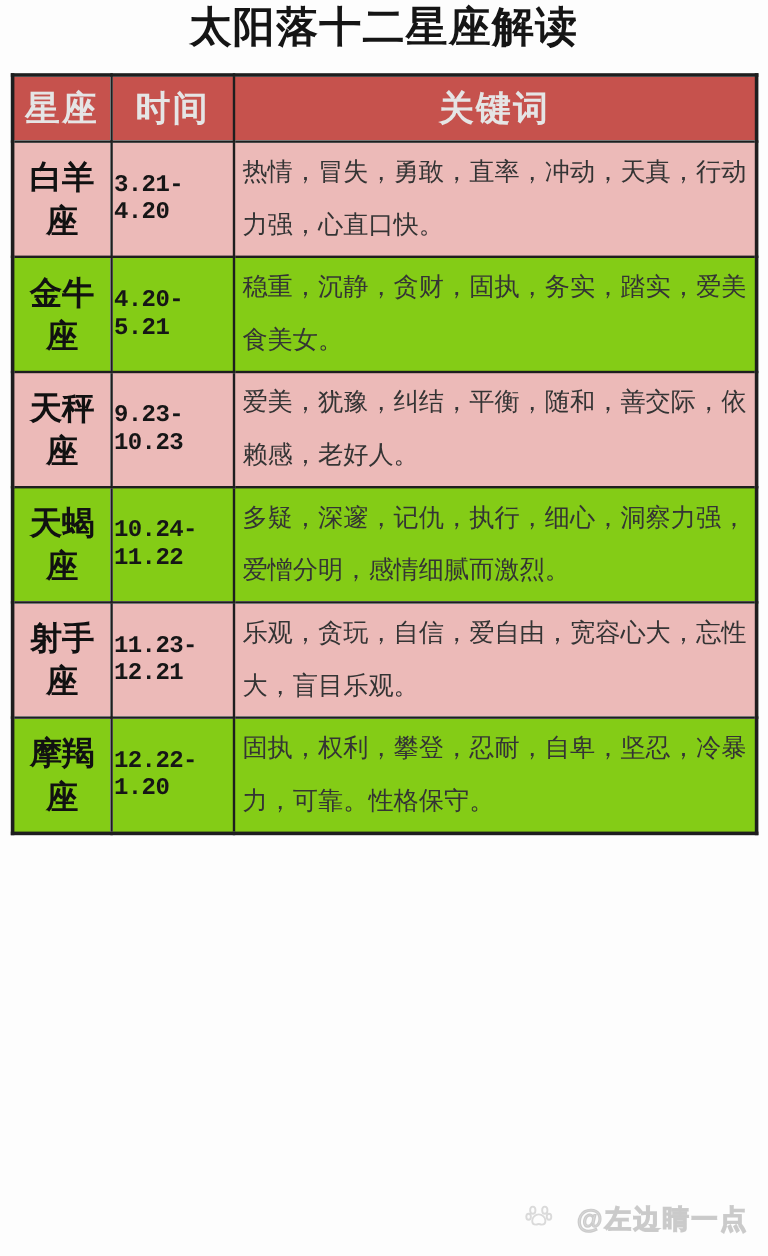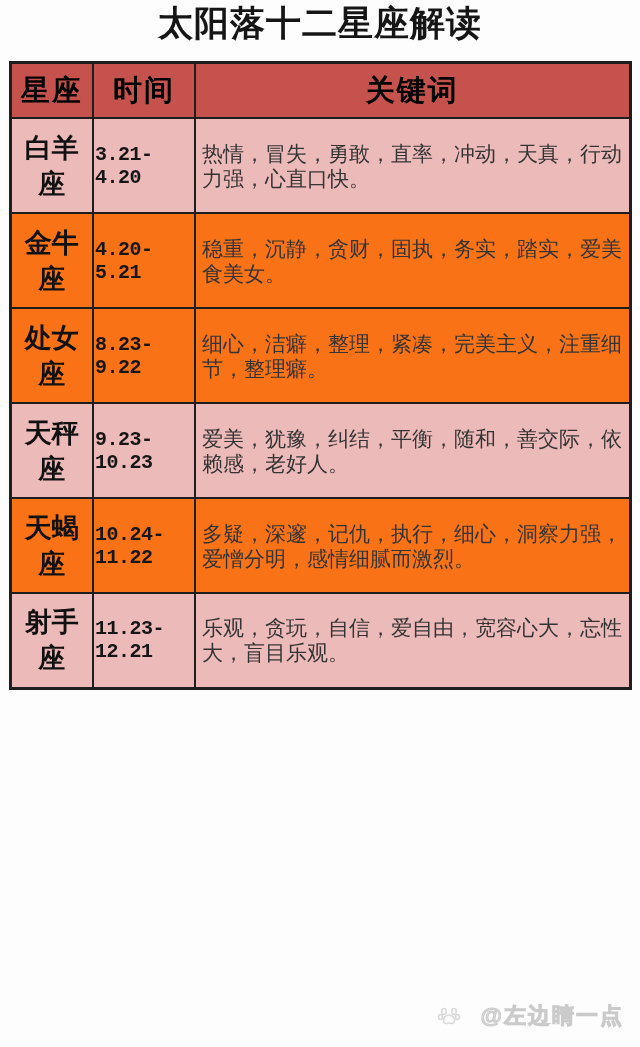--- a/index.html
+++ b/index.html
@@ -31,59 +31,59 @@
   col.c-sign  { width: 83px; }
   col.c-dates { width: 102px; }
   col.c-keys  { width: 435px; }
   th, td {
     border: 2px solid #1e1e1e;
     overflow: hidden;
   }
   thead th {
     height: 51px;
     background: #c6524d;
-    color: #000000;
+    color: #e5e5e5;
     font-size: 29px;
     font-weight: 700;
     text-align: center;
     letter-spacing: 2px;
   }
   tbody tr { height: 95px; }
   tr.pink  { background: #ecbab8; }
-  tr.white { background: #f97316; }
+  tr.white { background: #84cc16; }
   td.sign {
     font-size: 27px;
     font-weight: 800;
     text-align: center;
     color: #111111;
     padding: 0 1px;
   }
   td.dates {
     font-family: Liberation Mono, monospace;
     font-weight: 700;
     font-size: 20px;
     text-align: left;
     color: #161616;
     letter-spacing: -0.5px;
     padding: 0 1px;
   }
   td.keywords {
     font-size: 21px;
     color: #343434;
-    line-height: 25px;
+    line-height: 44px;
     padding: 3px 3px 3px 6px;
     text-align: left;
     vertical-align: middle;
   }
   .watermark {
     position: absolute;
     right: 16px;
     top: 1001px;
     display: flex;
-    align-items: center;
+    align-items: flex-start;
     gap: 20px;
     pointer-events: none;
   }
   .watermark .wm-text {
     font-size: 22px;
     font-weight: 700;
     color: rgba(190,190,190,0.55);
     -webkit-text-stroke: 1px rgba(200,200,200,0.9);
     letter-spacing: 2px;
   }
@@ -111,39 +111,39 @@
     <tr class="pink">
       <td class="sign">白羊座</td>
       <td class="dates">3.21-4.20</td>
       <td class="keywords">热情，冒失，勇敢，直率，冲动，天真，行动力强，心直口快。</td>
     </tr>
     <tr class="white">
       <td class="sign">金牛座</td>
       <td class="dates">4.20-5.21</td>
       <td class="keywords">稳重，沉静，贪财，固执，务实，踏实，爱美食美女。</td>
     </tr>
-    <tr class="white">
-      <td class="sign">处女座</td>
-      <td class="dates">8.23-9.22</td>
-      <td class="keywords">细心，洁癖，整理，紧凑，完美主义，注重细节，整理癖。</td>
-    </tr>
     <tr class="pink">
       <td class="sign">天秤座</td>
       <td class="dates">9.23-10.23</td>
       <td class="keywords">爱美，犹豫，纠结，平衡，随和，善交际，依赖感，老好人。</td>
     </tr>
     <tr class="white">
       <td class="sign">天蝎座</td>
       <td class="dates">10.24-11.22</td>
       <td class="keywords">多疑，深邃，记仇，执行，细心，洞察力强，爱憎分明，感情细腻而激烈。</td>
     </tr>
     <tr class="pink">
       <td class="sign">射手座</td>
       <td class="dates">11.23-12.21</td>
       <td class="keywords">乐观，贪玩，自信，爱自由，宽容心大，忘性大，盲目乐观。</td>
+    </tr>
+    <tr class="white">
+      <td class="sign">摩羯座</td>
+      <td class="dates">12.22-1.20</td>
+      <td class="keywords">固执，权利，攀登，忍耐，自卑，坚忍，冷暴力，可靠。性格保守。</td>
     </tr>
   </tbody>
 </table>
 
 <div class="watermark">
   <svg class="paw" width="24" height="24" viewBox="0 0 24 24" fill="none" stroke="#c8c8c8" stroke-width="1.6">
     <ellipse cx="7" cy="7.5" rx="2.2" ry="3"></ellipse>
     <ellipse cx="17" cy="7.5" rx="2.2" ry="3"></ellipse>
     <ellipse cx="3.5" cy="13" rx="1.9" ry="2.5"></ellipse>
     <ellipse cx="20.5" cy="13" rx="1.9" ry="2.5"></ellipse>

